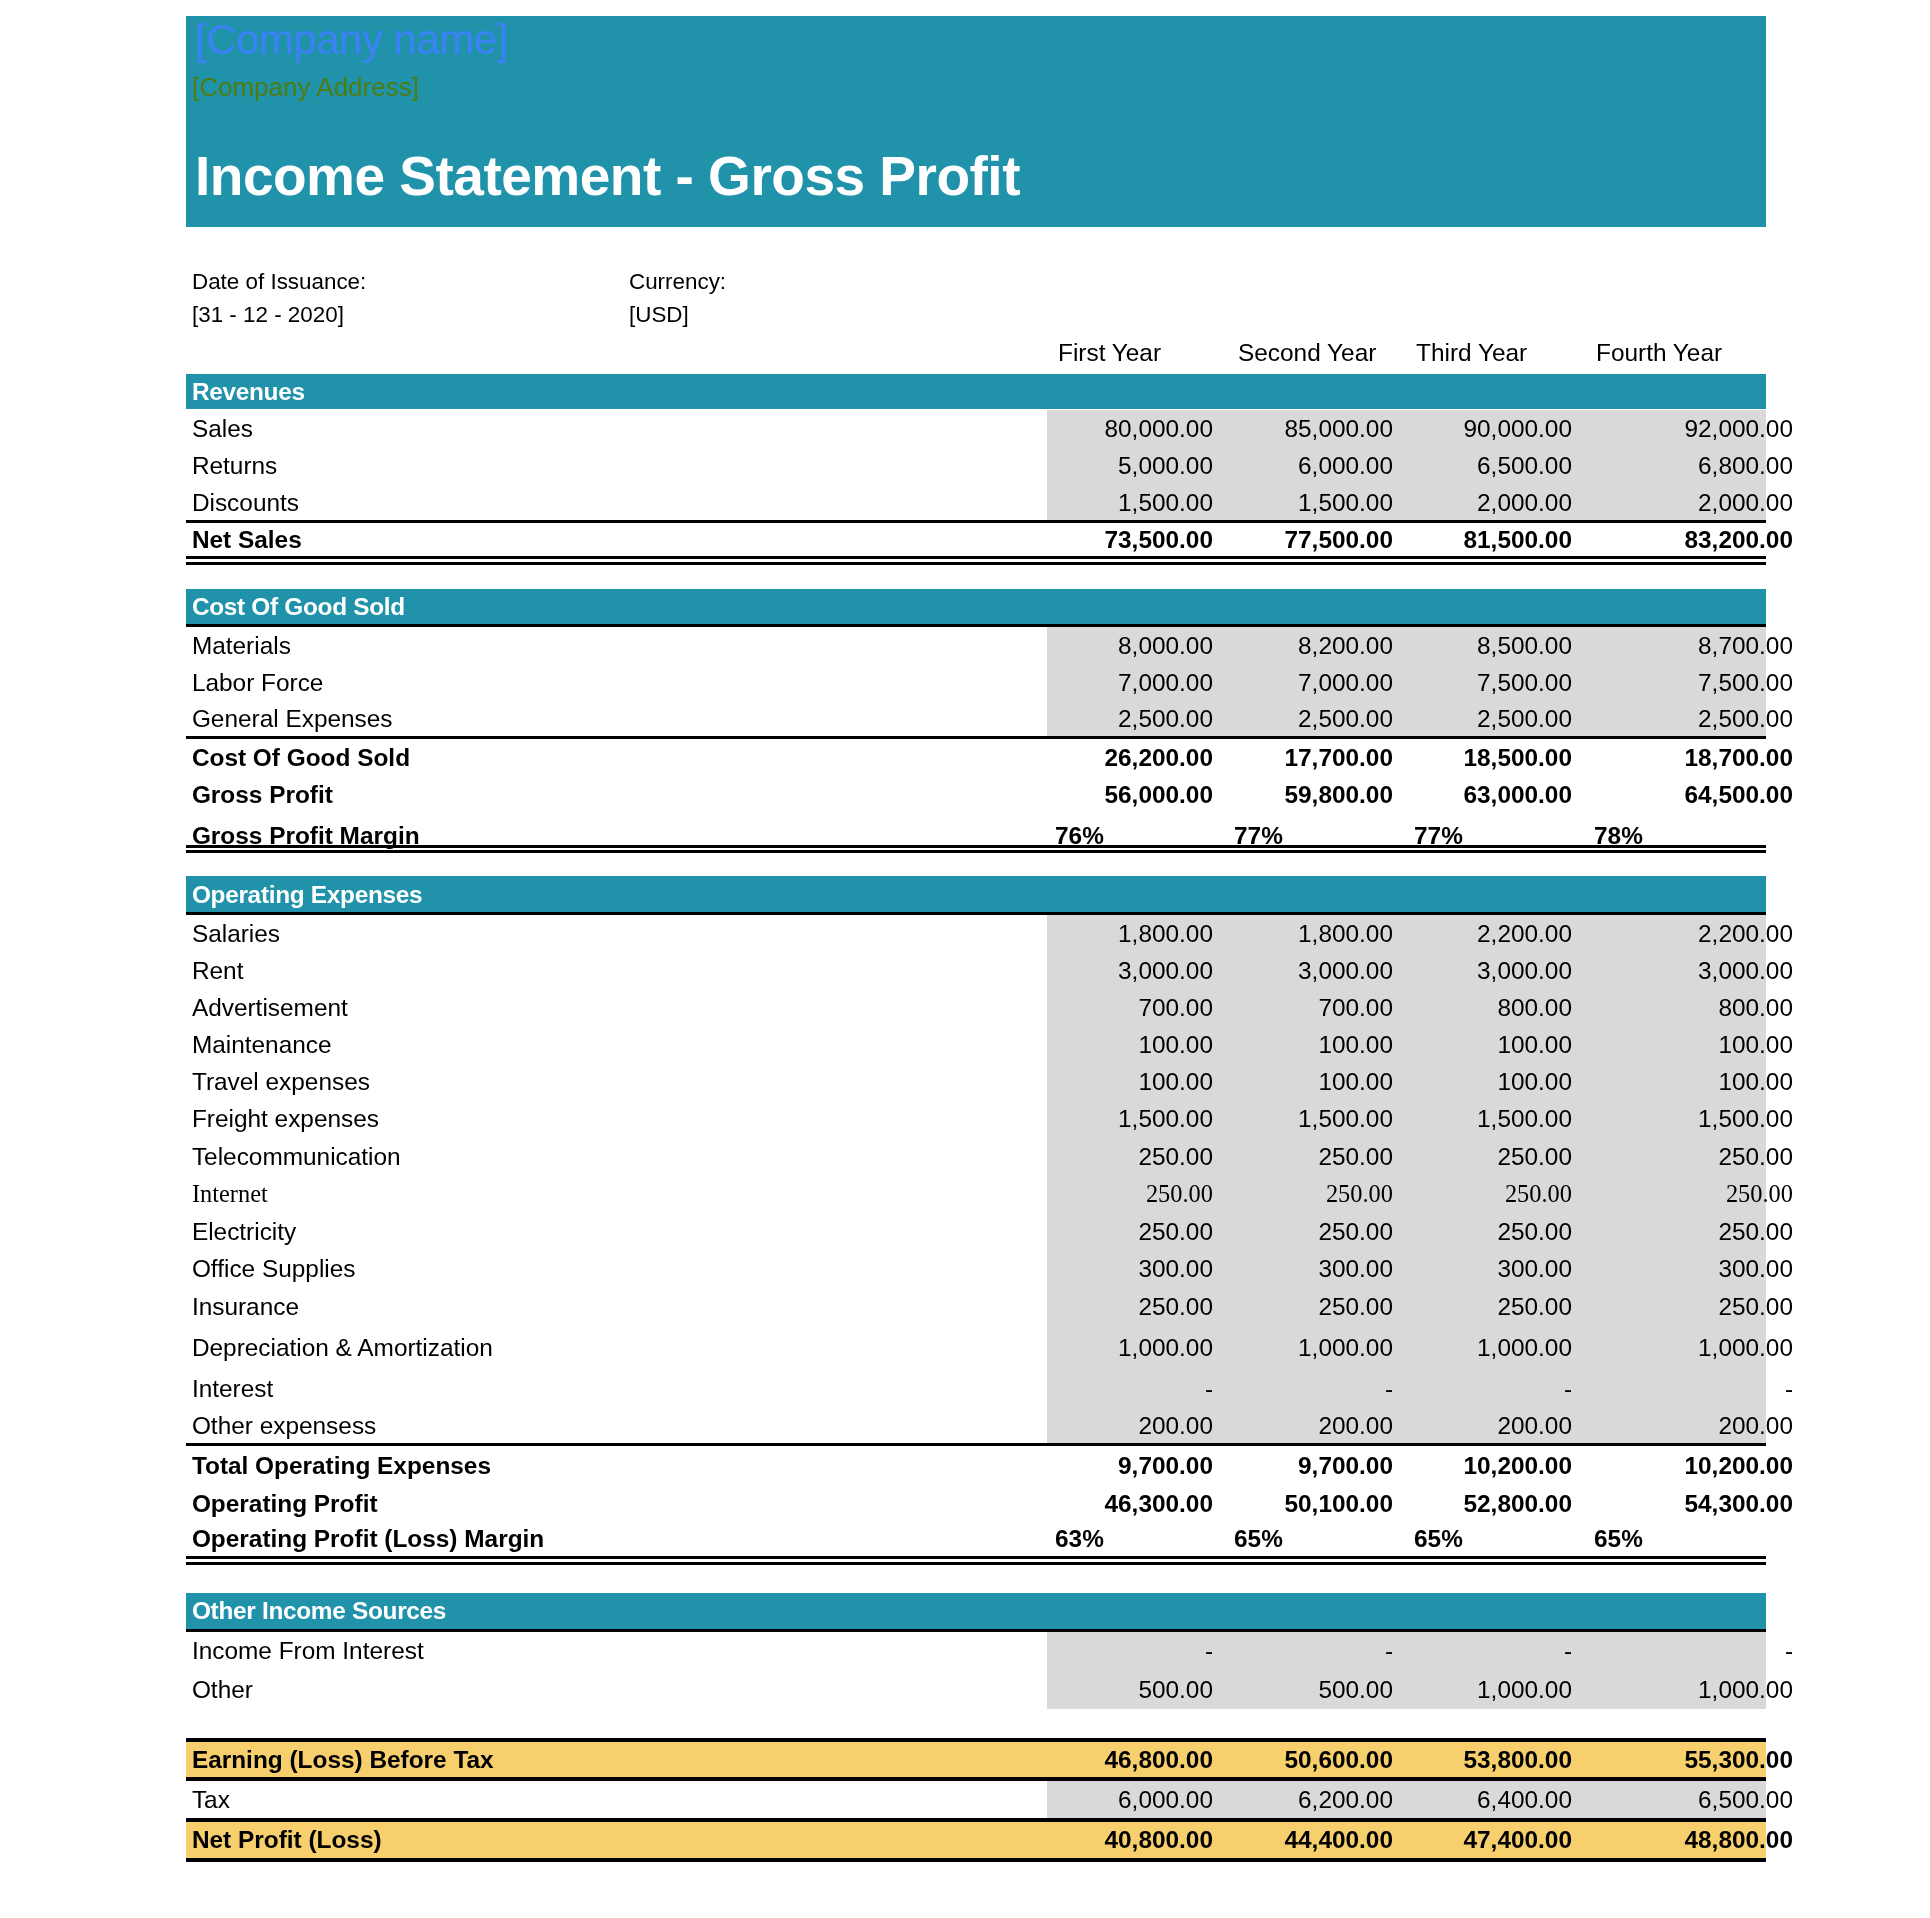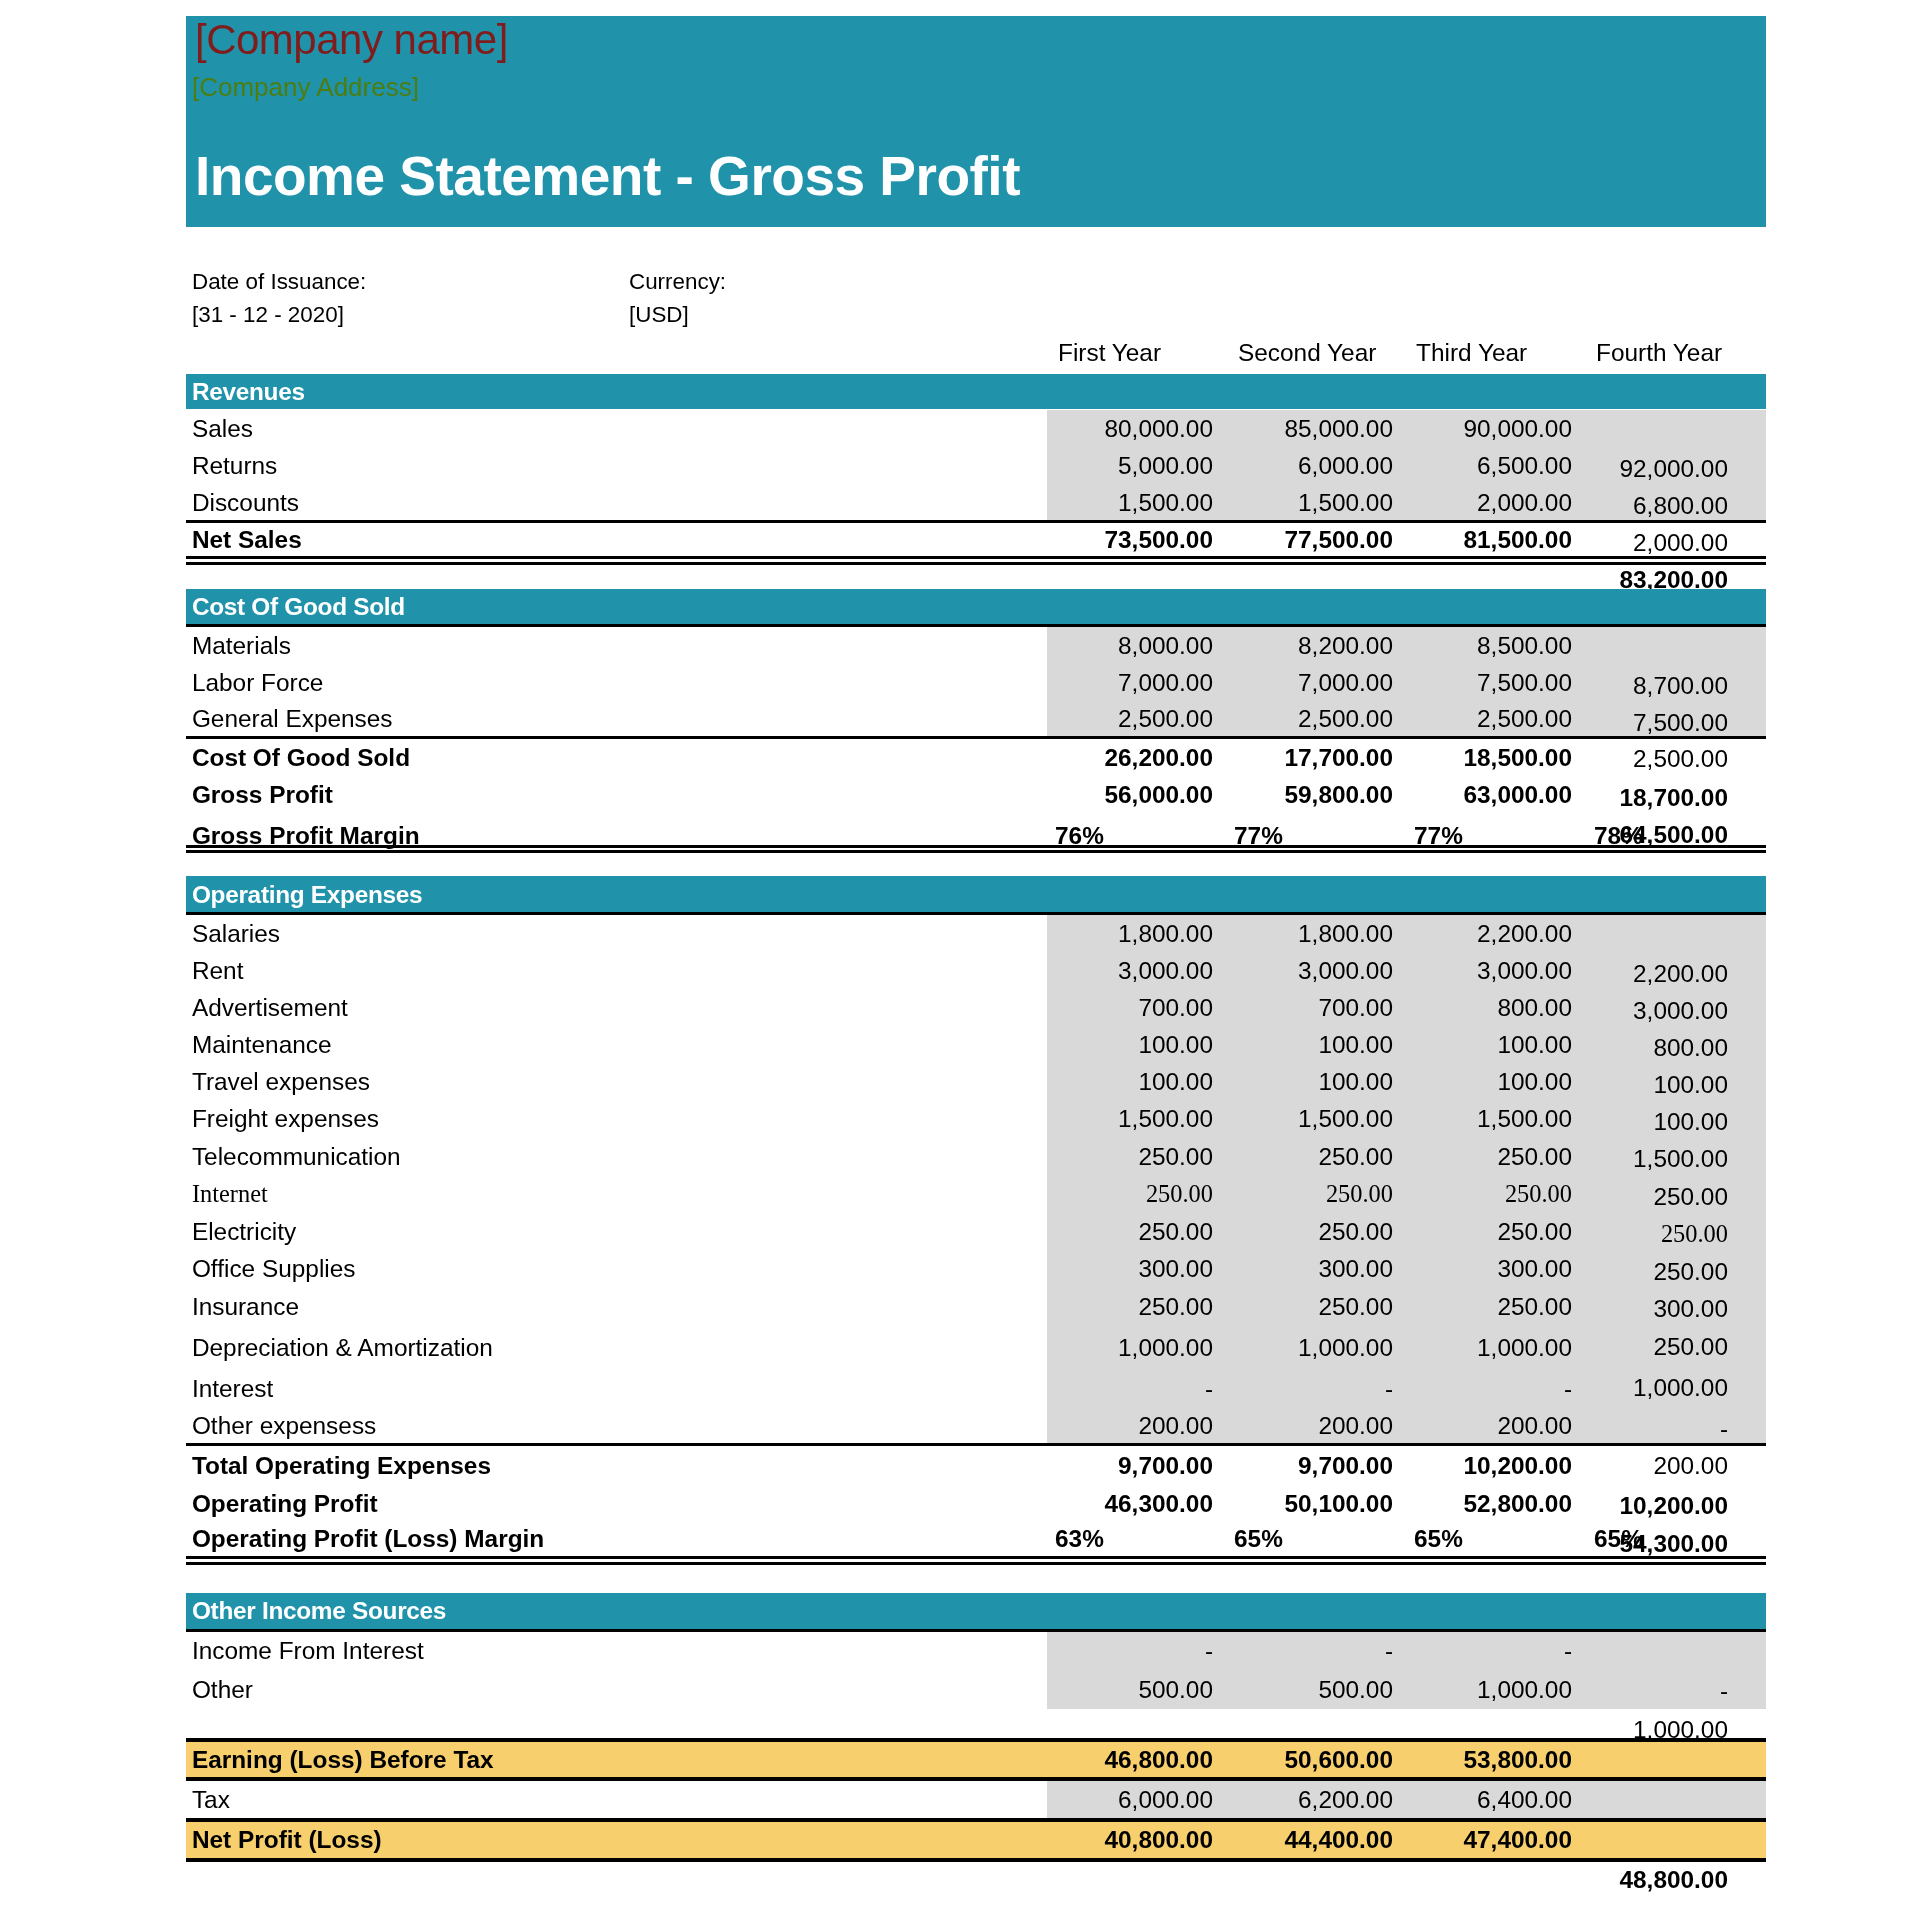--- a/index.html
+++ b/index.html
@@ -1,41 +1,41 @@
 <!DOCTYPE html>
 <html><head>
 <meta charset="utf-8">
 <style>
   html, body { margin: 0; padding: 0; background: #ffffff; }
   body { width: 1931px; height: 1918px; position: relative; overflow: hidden;
          font-family: "Liberation Sans", "DejaVu Sans", sans-serif; color: #000; }
   .abs { position: absolute; }
   .header-band { left: 186px; top: 15.6px; width: 1580px; height: 211px; background: #2093ab; }
-  .company-name { left: 195px; top: 15.6px; font-size: 42px; color: #7f1d1d; white-space: nowrap; letter-spacing: -0.5px; }
+  .company-name { left: 195px; top: 15.6px; font-size: 42px; color: #3b82f6; white-space: nowrap; letter-spacing: -0.5px; }
   .company-address { left: 192px; top: 72px; font-size: 26px; color: #4d7c0f; white-space: nowrap; }
   .doc-title { left: 195px; top: 144px; font-size: 55px; font-weight: bold; color: #fff; white-space: nowrap; letter-spacing: -0.5px; }
   .meta-label, .meta-value { font-size: 22.4px; white-space: nowrap; }
   .col-head { font-size: 24.4px; white-space: nowrap; top: 339px; }
 
   .band { position: absolute; left: 186px; width: 1580px; background: #2093ab; }
   .band-label { position: absolute; left: 5.9px; top: 50%; transform: translateY(-50%);
                 font-size: 24.4px; font-weight: bold; color: #fff; white-space: nowrap; letter-spacing: -0.3px; }
   .gray { position: absolute; left: 1047px; width: 719px; background: #d9d9d9; }
   .yellow { position: absolute; left: 186px; width: 1580px; background: #f7cf6d; }
   .hline { position: absolute; left: 186px; width: 1580px; background: #000; }
 
   .row { position: absolute; left: 186px; width: 1580px; }
   .row .label { position: absolute; left: 5.9px; top: 50%; transform: translateY(-50%);
                 font-size: 24.4px; white-space: nowrap; }
   .row .val { position: absolute; top: 50%; transform: translateY(-50%); width: 166px;
               text-align: right; font-size: 24.4px; white-space: nowrap; }
   .row .val.c0 { left: 861px; }
   .row .val.c1 { left: 1041px; }
   .row .val.c2 { left: 1220px; }
-  .row .val.c3 { left: 1376px; margin-top: 40px; }
+  .row .val.c3 { left: 1441px; }
   .row .pct { position: absolute; top: 50%; transform: translateY(-50%); font-size: 24.4px; font-weight: bold; white-space: nowrap; }
   .row .pct.c0 { left: 869px; }
   .row .pct.c1 { left: 1048px; }
   .row .pct.c2 { left: 1228px; }
   .row .pct.c3 { left: 1408px; }
   .bold .label, .bold .val { font-weight: bold; }
 </style>
 </head>
 <body>
 

